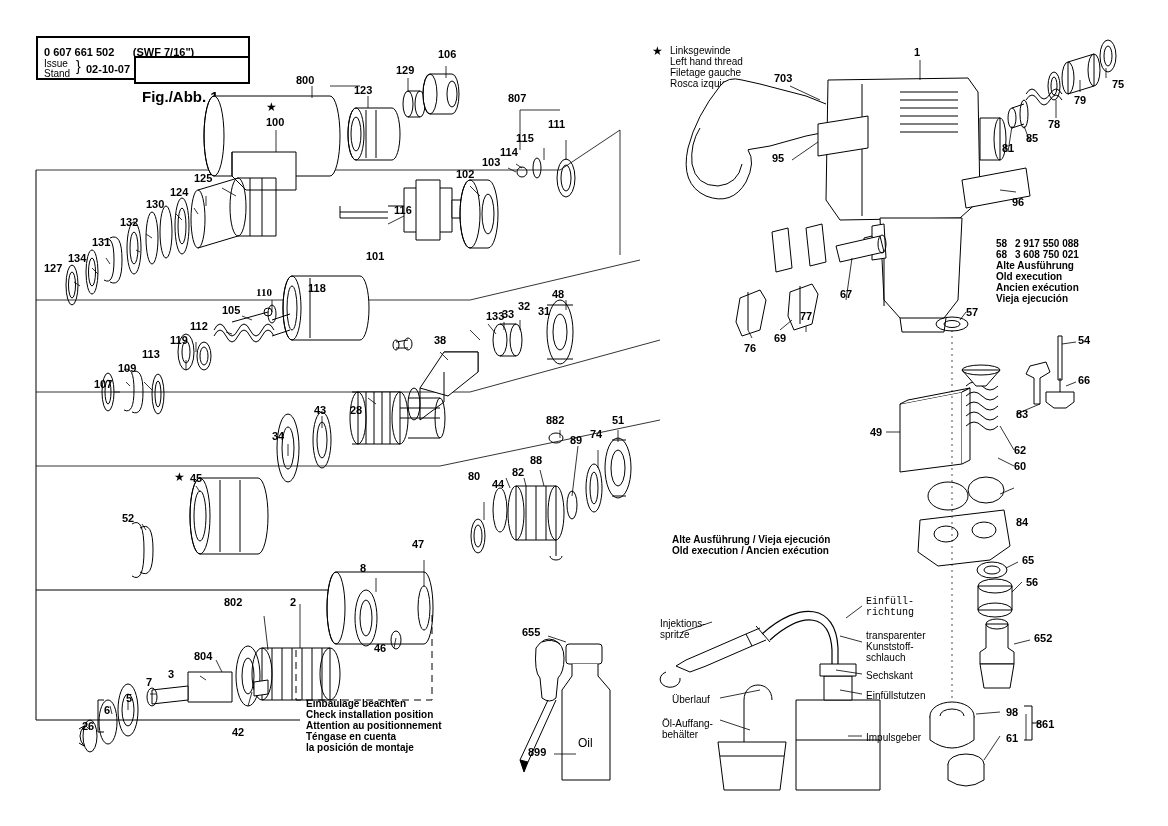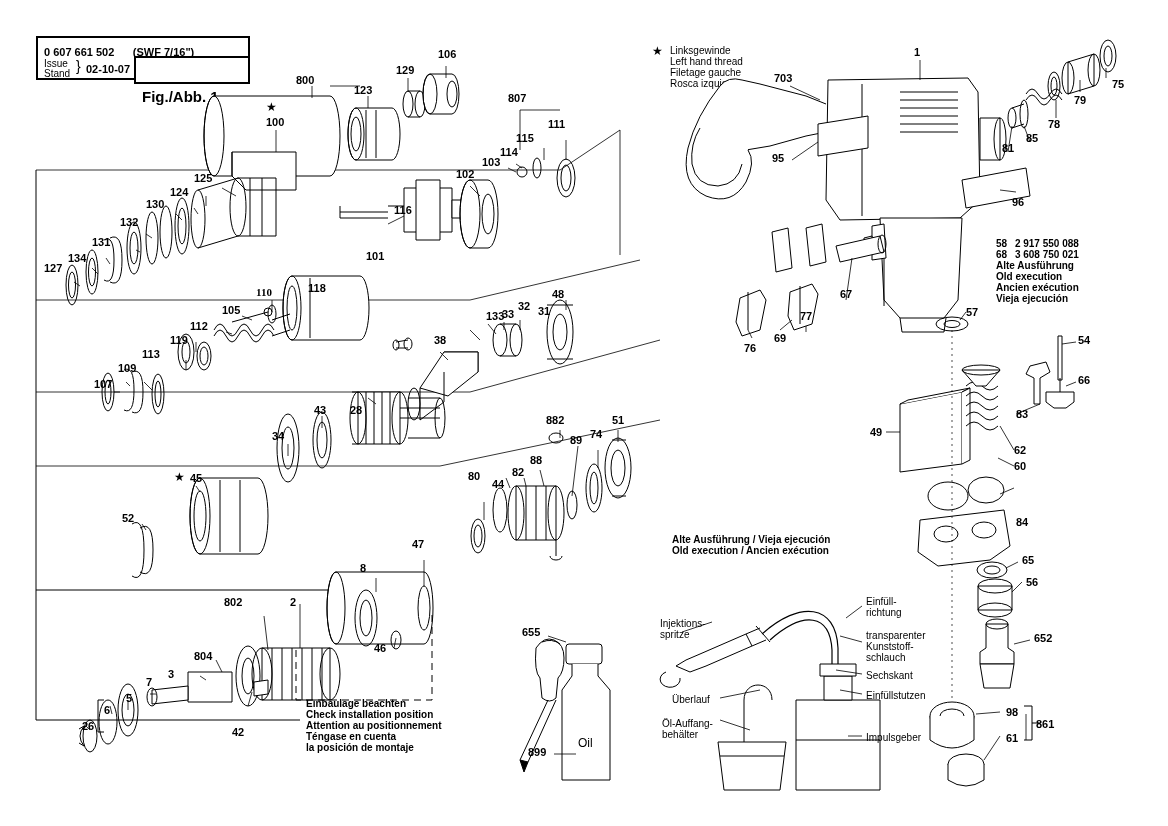--- a/index.html
+++ b/index.html
@@ -568,21 +568,21 @@
 
   <svg class="abs" width="30" height="46" style="left:1022px;top:702px;">
     <path d="M2 4 L10 4 L10 38 L2 38 M10 21 L18 21" stroke="#000" fill="none" stroke-width="1"></path>
   </svg>
 
   <div class="abs txt" style="left:660px;top:618px;width:56px;white-space:pre-line;">Injektions-
 spritze</div>
   <div class="abs txt" style="left:672px;top:694px;">Überlauf</div>
   <div class="abs txt" style="left:662px;top:718px;width:70px;white-space:pre-line;">Öl-Auffang-
 behälter</div>
-  <div class="abs txt" style="left:866px;top:596px;width:70px;white-space:pre-line;">Einfüll-
+  <div class="abs txt" style="left:866px;top:596px;width:70px;white-space:pre-line;font-family:Liberation Mono, monospace;">Einfüll-
 richtung</div>
   <div class="abs txt" style="left:866px;top:630px;width:78px;white-space:pre-line;">transparenter
 Kunststoff-
 schlauch</div>
   <div class="abs txt" style="left:866px;top:670px;">Sechskant</div>
   <div class="abs txt" style="left:866px;top:690px;">Einfüllstutzen</div>
   <div class="abs txt" style="left:866px;top:732px;">Impulsgeber</div>
 
   <svg class="abs" width="300" height="200" style="left:650px;top:580px;">
     <g stroke="#000" fill="none" stroke-width="0.8">

